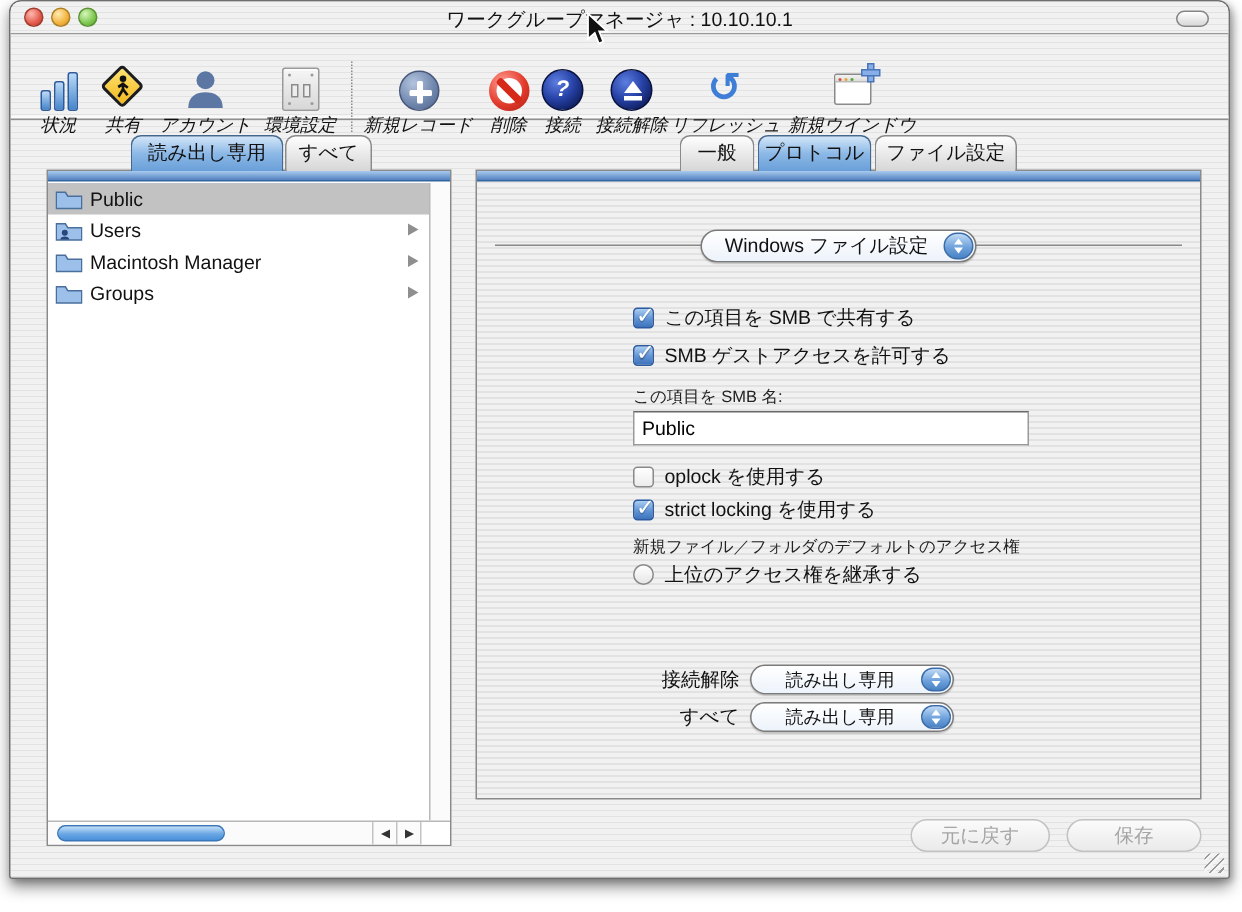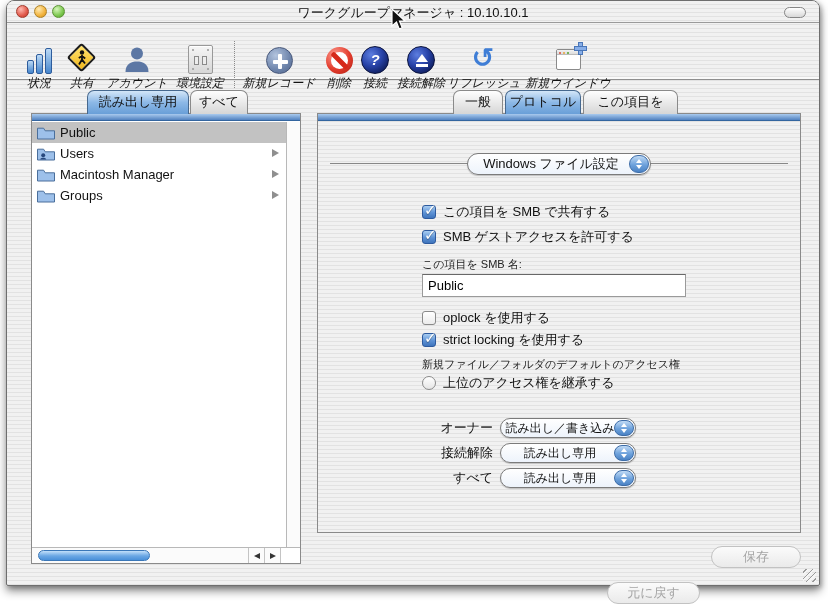--- a/index.html
+++ b/index.html
@@ -150,21 +150,21 @@
   .permrow { position:absolute; display:flex; align-items:center; font-size:13px; }
   .permlabel { width:182px; text-align:right; padding-right:7px; white-space:nowrap; }
   .permpop { width:136px; height:20px; font-size:12px; }
 
   
   .btn { position:absolute; height:23px; border-radius:12px; font-size:13px;
          display:flex; align-items:center; justify-content:center; white-space:nowrap; }
   #btn-usersgroups { left:312px; top:544px; width:137px; background:linear-gradient(#ffffff,#d2d2d2);
                      border:1px solid #6d6d6d; box-shadow:0 1px 2px rgba(0,0,0,.3); }
   .btn.disabled { background:linear-gradient(#fbfbfb,#eaeaea); border:1px solid #c2c2c2; color:#a5a5a5; height:22px; }
-  #btn-revert { left:600px; top:545px; width:93px;margin-top:36px; }
+  #btn-revert { left:600px; top:545px; width:93px; }
   #btn-save { left:704px; top:545px; width:90px; }
 
   #grip { position:absolute; right:3px; bottom:3px; width:13px; height:13px;
           background:repeating-linear-gradient(135deg,transparent 0 2px,#9a9a9a 2px 3px,#f5f5f5 3px 4.5px); }
 
   #cursor { position:absolute; left:391px; top:8px; z-index:20; }
 </style>
 </head>
 <body>
 
@@ -270,21 +270,21 @@
         </div>
         <div class="tlabel">新規ウインドウ</div>
       </div>
     </div>
 
     <div class="tab active" style="left:80px;width:102px">読み出し専用</div>
     <div class="tab" style="left:183px;width:58px">すべて</div>
 
     <div class="tab" style="left:446px;width:50px">一般</div>
     <div class="tab active" style="left:498px;width:76px">プロトコル</div>
-    <div class="tab" style="left:576px;width:95px">この項目を</div>
+    <div class="tab" style="left:576px;width:95px">ファイル設定</div>
 
     <div id="left-panel">
       <div class="bluestrip"></div>
       <div id="list">
         <div class="lrow selected">
           <span class="fold">
             <svg width="18" height="14" viewBox="0 0 18 14">
                 <path d="M0.5,3 L0.5,13 L17.5,13 L17.5,4.8 L8.2,4.8 L6.6,2.2 L0.5,2.2 Z" fill="#9dc0ea" stroke="#4a6f9c"></path>
               </svg>
           </span>
@@ -368,30 +368,20 @@
         <span>strict locking を使用する</span>
       </div>
 
       <div class="small-label" style="left:104px;top:243px">新規ファイル／フォルダのデフォルトのアクセス権</div>
 
       <div class="cbrow" style="top:260px">
         <span class="rd"></span>
         <span>上位のアクセス権を継承する</span>
       </div>
 
-      <div class="permrow" style="top:304px">
-        <span class="permlabel">オーナー</span>
-        <span class="pop permpop">
-          <span class="ptext">読み出し／書き込み</span>
-          <span class="parrows">
-              <span class="tri-up"></span>
-              <span class="tri-dn"></span>
-            </span>
-        </span>
-      </div>
       <div class="permrow" style="top:329px">
         <span class="permlabel">接続解除</span>
         <span class="pop permpop">
           <span class="ptext">読み出し専用</span>
           <span class="parrows">
               <span class="tri-up"></span>
               <span class="tri-dn"></span>
             </span>
         </span>
       </div>

